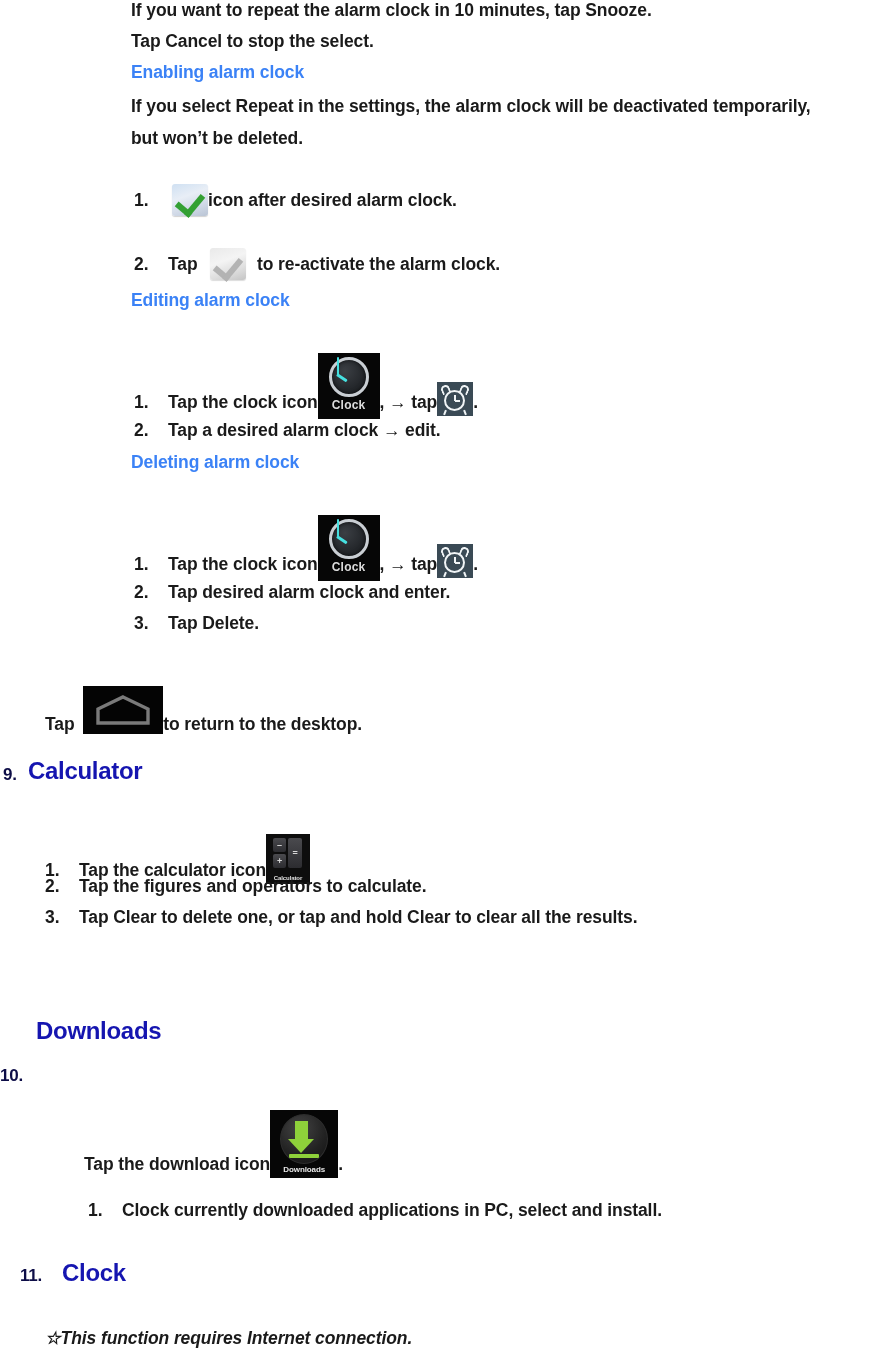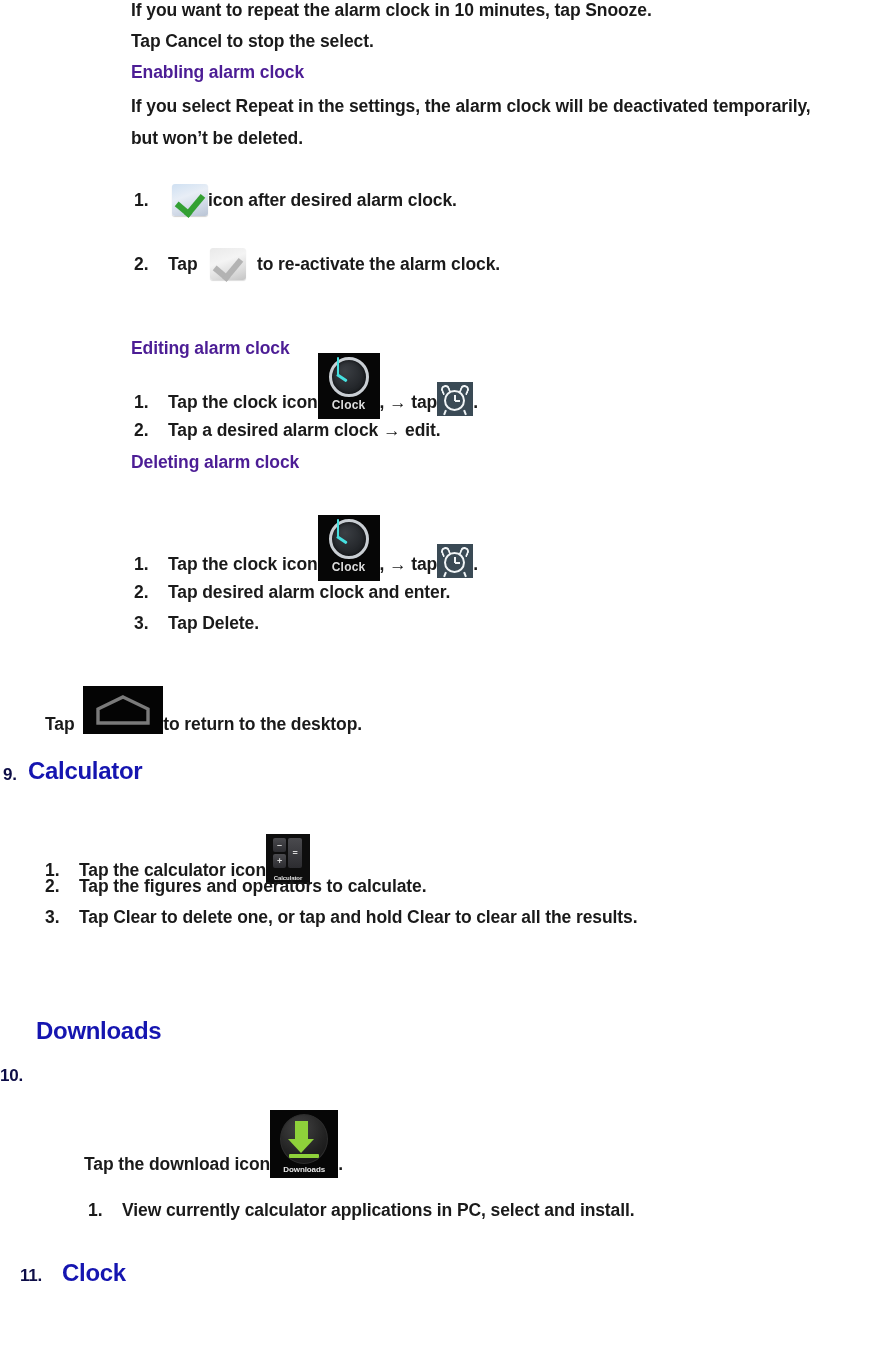--- a/index.html
+++ b/index.html
@@ -23,21 +23,21 @@
     font-size: 17.5px;
     line-height: 20px;
     font-weight: 600;
     letter-spacing: -0.1px;
     white-space: nowrap;
   }
   .subhead {
     position: absolute;
     font-size: 17.5px;
     font-weight: bold;
-    color: #4c1d95;
+    color: #3b82f6;
     letter-spacing: -0.1px;
     white-space: nowrap;
   }
   .secnum {
     position: absolute;
     font-size: 17px;
     font-weight: bold;
     color: #0d0d47;
     letter-spacing: -0.2px;
   }
@@ -251,21 +251,21 @@
     <span class="inline-txt">icon after desired alarm clock.</span>
   </div>
 
   <div class="litem" style="left:134px; top:248px;">
     <span class="lnum">2.</span>
     <span class="inline-txt">Tap </span>
     <span class="icon ico-check-off" style="margin:0 6px 0 8px;"></span>
     <span class="inline-txt"> to re-activate the alarm clock.</span>
   </div>
 
-  <div class="subhead" style="left:131px; top:290px;margin-top:48px;">Editing alarm clock</div>
+  <div class="subhead" style="left:131px; top:290px;">Editing alarm clock</div>
 
   <div class="litem" style="left:134px; top:369px;">
     <span class="lnum">1.</span>
     <span class="inline-txt">Tap the clock icon</span>
     <span class="icon ico-clock" style="position:relative; top:-16px;">
       <span class="dial"></span>
       <span class="hand-h"></span>
       <span class="hand-m"></span>
       <span class="lbl">Clock</span>
     </span>
@@ -365,20 +365,21 @@
       <span class="arrow"></span>
       <span class="head"></span>
       <span class="bar"></span>
       <span class="lbl">Downloads</span>
     </span>
     <span class="inline-txt">.</span>
   </div>
 
   <div class="litem" style="left:88px; top:1200px;">
     <span class="lnum">1.</span>
-    <span class="inline-txt">View currently calculator applications in PC, select and install.</span>
+    <span class="inline-txt">Clock currently downloaded applications in PC, select and install.</span>
   </div>
 
   <div class="secnum" style="left:20px; top:1266px;">11.</div>
   <div class="sectitle" style="left:62px; top:1259px;">Clock</div>
 
+  <div class="ital" style="left:45px; top:1328px;">☆This function requires Internet connection.</div>
 
 </div>
 
 </body></html>

